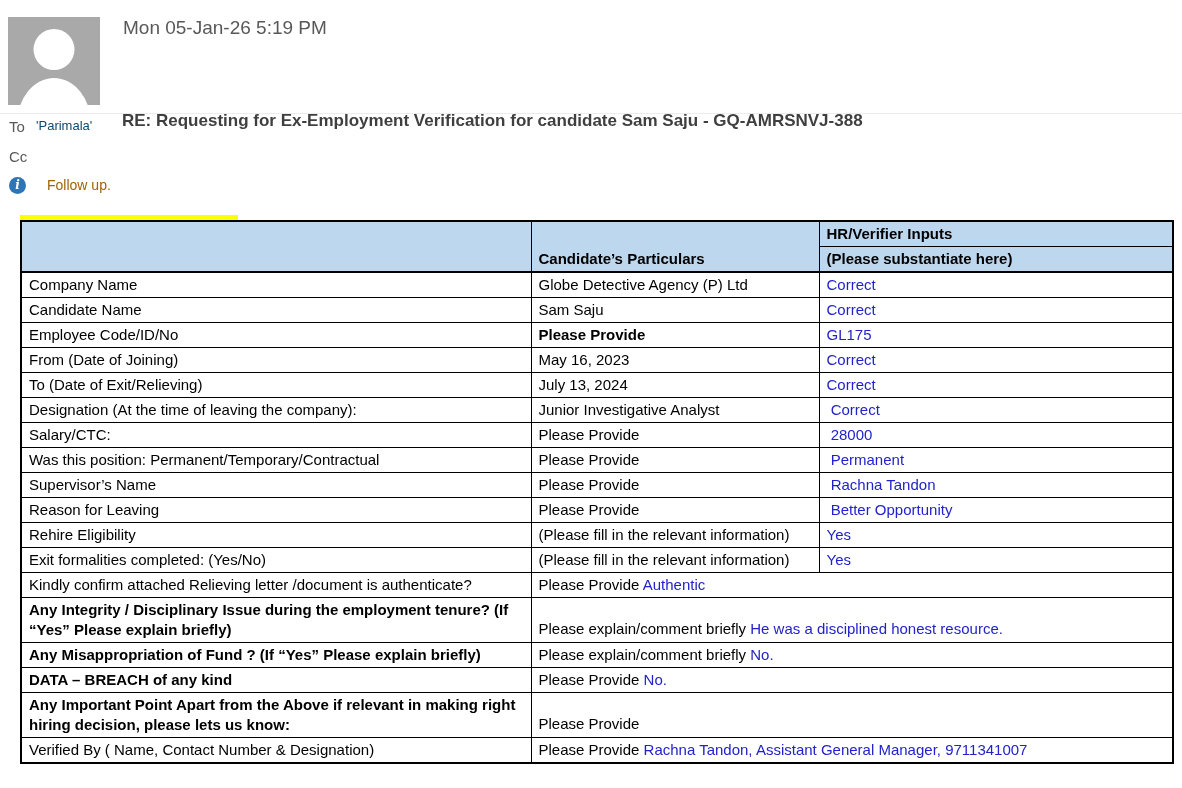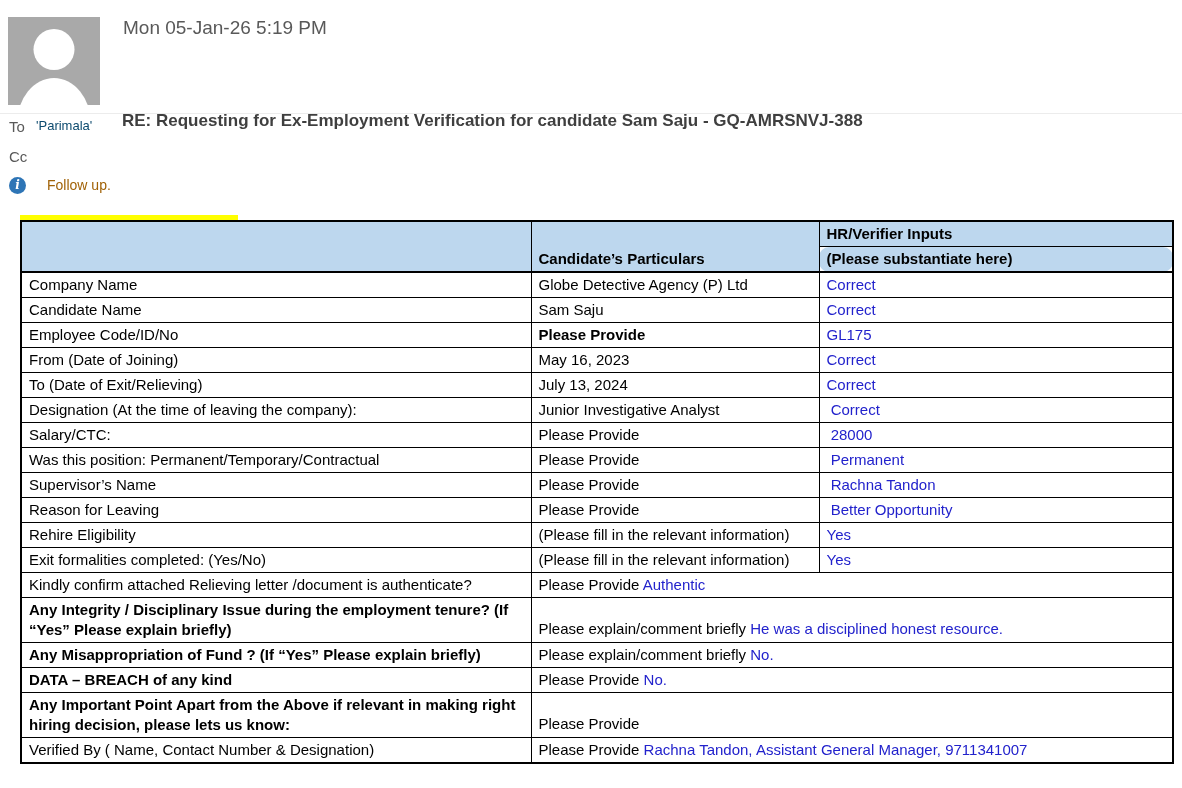--- a/index.html
+++ b/index.html
@@ -32,21 +32,21 @@
   .yellow-line { position:absolute; left:20px; top:215px; width:218px; height:5px; background:#FFFF00; }
 
   
   .tbl-wrap { position:absolute; left:20px; top:220px; }
   table { border-collapse:collapse; table-layout:fixed; width:1152px; font-size:15px; color:#000;
           border:2px solid #000; font-family:"Liberation Sans", sans-serif; }
   td { border:1px solid #000; padding:2px 7px; height:22px; line-height:20px; vertical-align:middle; }
   thead { border-bottom:2px solid #000; }
   thead td { background:#BDD7EE; font-weight:bold; }
   tr.hdr1 td { height:21px; }
-  tr.hdr2 td { height:23px;border-radius:10px; }
+  tr.hdr2 td { height:23px; }
   .cand-cell { vertical-align:bottom; }
   .b { font-weight:bold;margin-left:10px; }
   .blue { color:#2222CC; white-space:pre-wrap; }
   .pfx { white-space:pre-wrap; }
   .vbottom { vertical-align:bottom; padding-bottom:3px; }
 </style>
 </head>
 <body>
 
 <div class="page">

